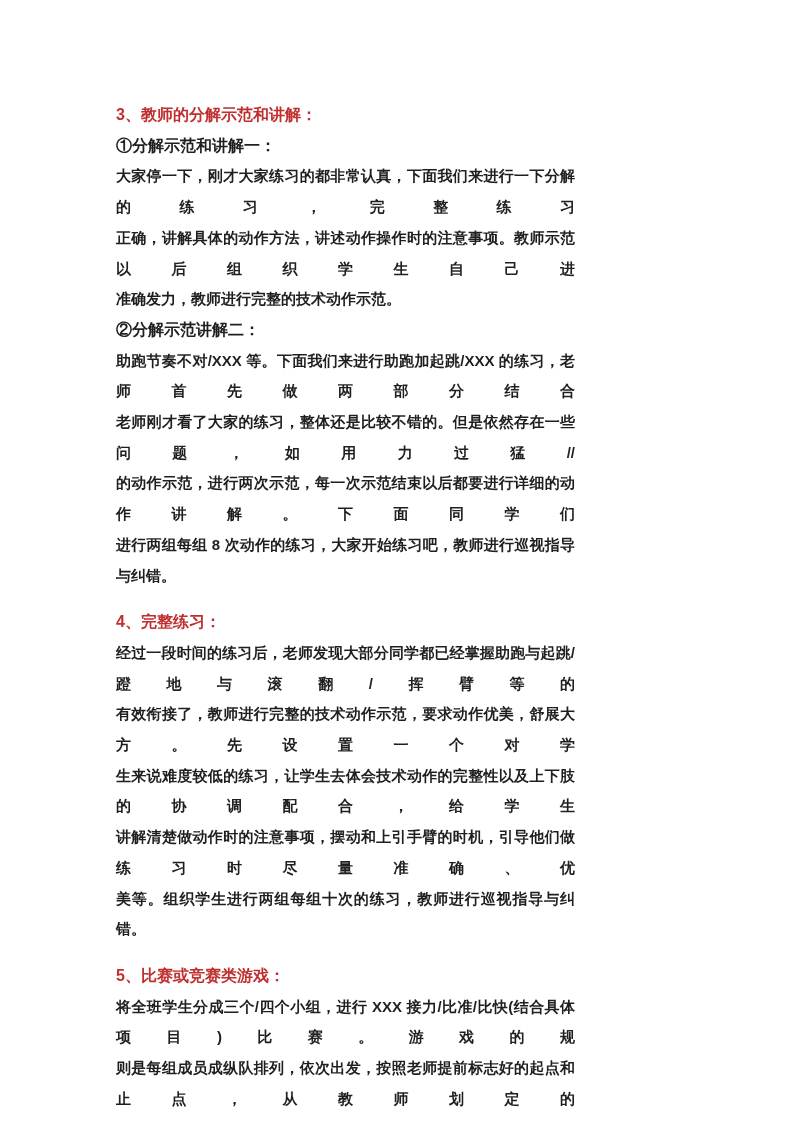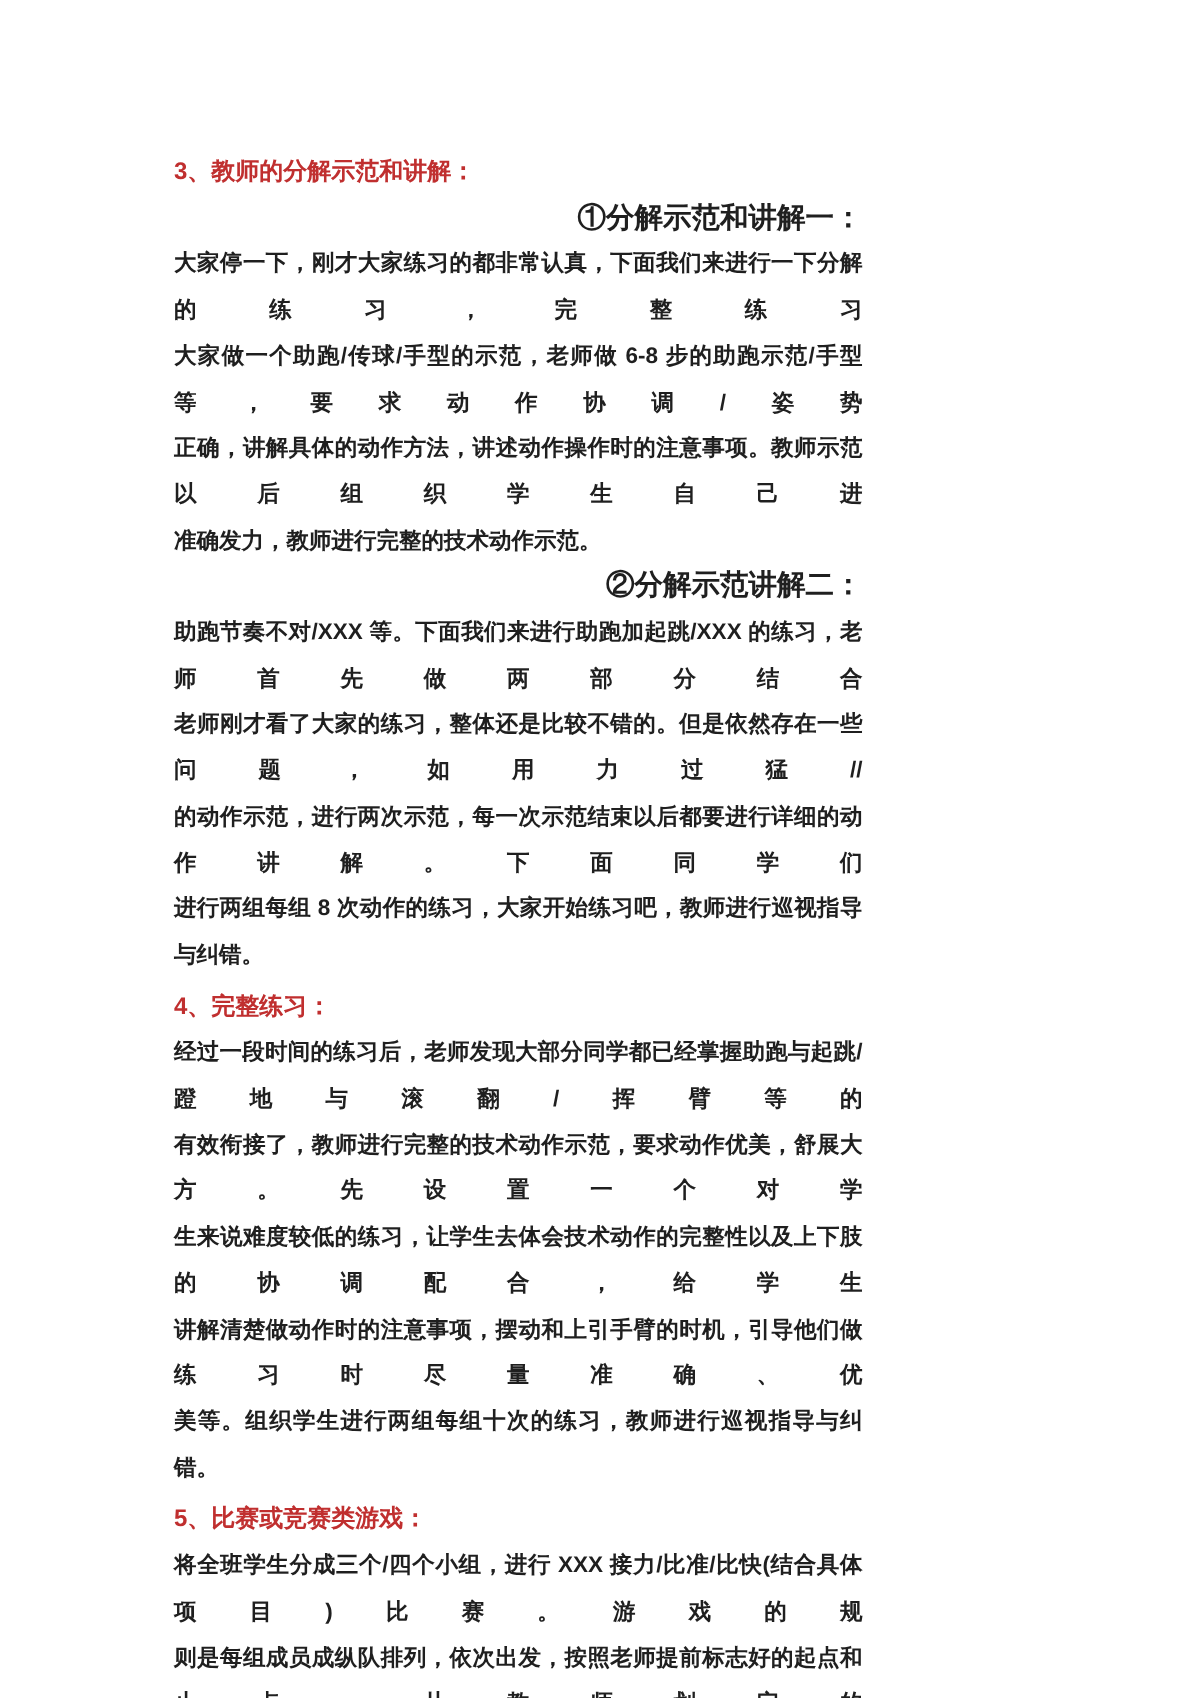--- a/index.html
+++ b/index.html
@@ -30,45 +30,43 @@
     text-align-last: justify;
     -moz-text-align-last: justify;
     text-justify: inter-character;
     white-space: nowrap0; 
   }
   .line.short {
     text-align-last: left;
     -moz-text-align-last: left;
   }
   .subheading {
-    font-size: 19px;
+    font-size: 16px;
     line-height: 30.7px;
     font-weight: 600;
     color: var(--ink);
-    text-align: right;
   }
   .heading {
     font-size: 16px;
     line-height: 30.7px;
     font-weight: 700;
     color: var(--red);
   }
-  .heading.gap   { margin-top: 4px; }
+  .heading.gap   { margin-top: 16px; }
 </style>
 </head>
 <body>
 
 <div class="page">
 
   <div class="heading">3、教师的分解示范和讲解：</div>
 
   <div class="subheading">①分解示范和讲解一：</div>
 
   <div class="line">大家停一下，刚才大家练习的都非常认真，下面我们来进行一下分解的练习，完整练习</div>
-  <div class="line">大家做一个助跑/传球/手型的示范，老师做 6-8 步的助跑示范/手型等，要求动作协调/姿势</div>
   <div class="line">正确，讲解具体的动作方法，讲述动作操作时的注意事项。教师示范以后组织学生自己进</div>
   <div class="line short">准确发力，教师进行完整的技术动作示范。</div>
 
   <div class="subheading">②分解示范讲解二：</div>
 
   <div class="line">助跑节奏不对/XXX 等。下面我们来进行助跑加起跳/XXX 的练习，老师首先做两部分结合</div>
   <div class="line">老师刚才看了大家的练习，整体还是比较不错的。但是依然存在一些问题，如用力过猛//</div>
   <div class="line">的动作示范，进行两次示范，每一次示范结束以后都要进行详细的动作讲解。下面同学们</div>
   <div class="line short">进行两组每组 8 次动作的练习，大家开始练习吧，教师进行巡视指导与纠错。</div>
 

